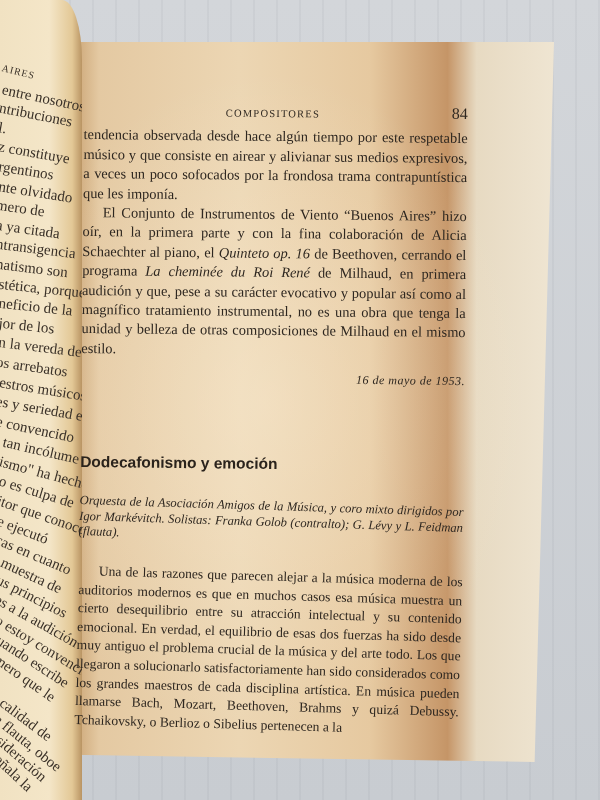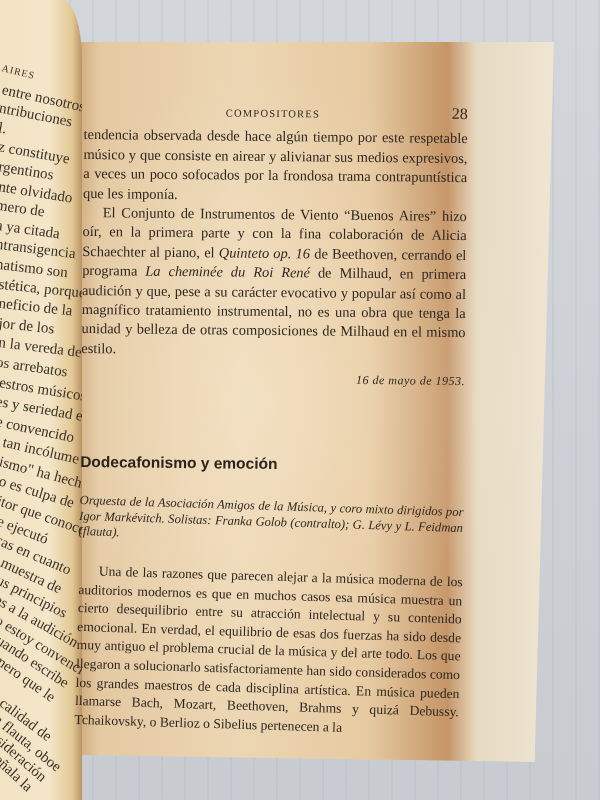--- a/index.html
+++ b/index.html
@@ -95,21 +95,21 @@
     <div style="transform:rotate(37deg)">n calidad de</div>
     <div style="transform:rotate(39deg)">ra flauta, oboe</div>
     <div style="transform:rotate(41deg)">nsideración</div>
     <div style="transform:rotate(43deg)">señala la</div>
   </div>
 </div>
 
 <div class="content">
   <div class="running-head">
     <span class="title">COMPOSITORES</span>
-    <span class="num">28</span>
+    <span class="num">84</span>
   </div>
 
   <p>tendencia observada desde hace algún tiempo por este respetable músico y que consiste en airear y alivianar sus medios expresivos, a veces un poco sofocados por la frondosa trama contrapuntística que les imponía.</p>
 
   <p class="indent"><span>El Conjunto de Instrumentos de Viento “Buenos Aires” hizo oír, en la primera parte y con la fina colaboración de Alicia Schaechter al piano, el </span><em>Quinteto op. 16</em><span> de Beethoven, cerrando el programa </span><em>La cheminée du Roi René</em><span> de Milhaud, en primera audición y que, pese a su carácter evocativo y popular así como al magnífico tratamiento instrumental, no es una obra que tenga la unidad y belleza de otras composiciones de Milhaud en el mismo estilo.</span></p>
 
   <div class="date">16 de mayo de 1953.</div>
 
   <h2>Dodecafonismo y emoción</h2>
 

